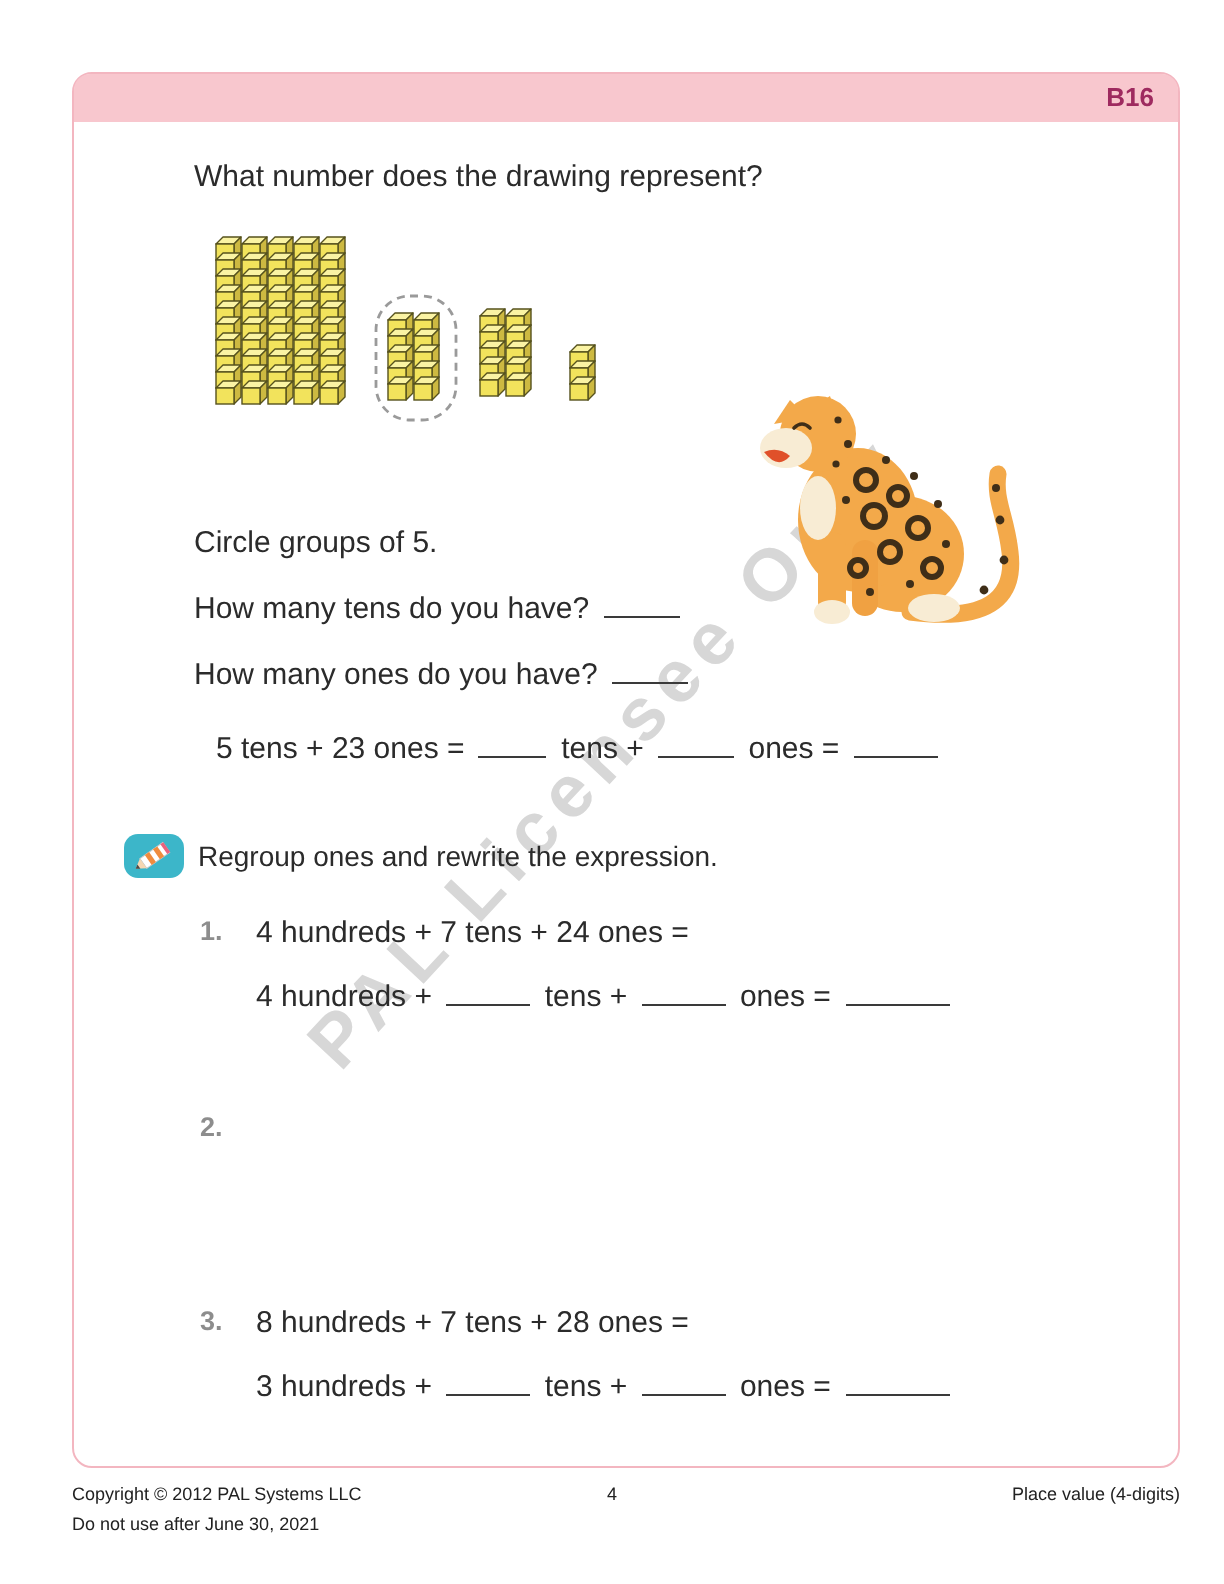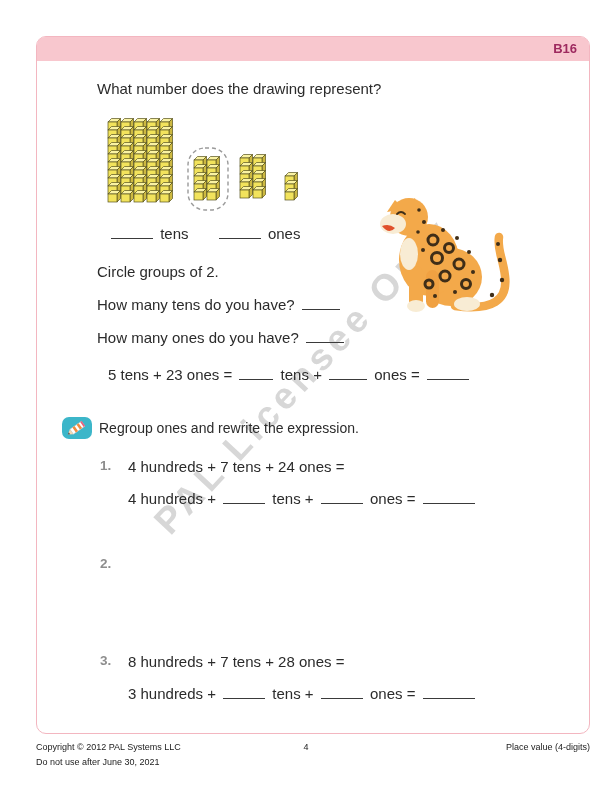--- a/index.html
+++ b/index.html
@@ -259,28 +259,22 @@
       <rect x="181" y="68" width="9" height="8" fill="#f2e35c" stroke="#56521d" stroke-width="0.7"></rect>
       <polygon points="181,76 184.5,72.5 193.5,72.5 190,76" fill="#faf3a3" stroke="#56521d" stroke-width="0.7" stroke-linejoin="round"></polygon>
       <polygon points="190,76 193.5,72.5 193.5,80.5 190,84" fill="#cdb941" stroke="#56521d" stroke-width="0.7" stroke-linejoin="round"></polygon>
       <rect x="181" y="76" width="9" height="8" fill="#f2e35c" stroke="#56521d" stroke-width="0.7"></rect>
       <polygon points="181,84 184.5,80.5 193.5,80.5 190,84" fill="#faf3a3" stroke="#56521d" stroke-width="0.7" stroke-linejoin="round"></polygon>
       <polygon points="190,84 193.5,80.5 193.5,88.5 190,92" fill="#cdb941" stroke="#56521d" stroke-width="0.7" stroke-linejoin="round"></polygon>
       <rect x="181" y="84" width="9" height="8" fill="#f2e35c" stroke="#56521d" stroke-width="0.7"></rect>
       <rect x="84" y="40" width="40" height="62" rx="17" fill="none" stroke="#9a9a9a" stroke-width="1.4" stroke-dasharray="4 3"></rect>
     </svg>
 
-  <div class="txt" style="left:108px;top:225px">
-    <span class="blank w42"></span>
-    <span>tens</span>
-    <span class="blank w42" style="margin-left:26px"></span>
-    <span>ones</span>
-  </div>
-
-  <div class="txt" style="left:97px;top:263px">Circle groups of 2.</div>
+
+  <div class="txt" style="left:97px;top:263px">Circle groups of 5.</div>
 
   <div class="txt" style="left:97px;top:329px">
     <span>How many ones do you have?</span>
     <span class="blank w38"></span>
   </div>
 
   <div class="txt" style="left:97px;top:296px">
     <span>How many tens do you have?</span>
     <span class="blank w38"></span>
   </div>

